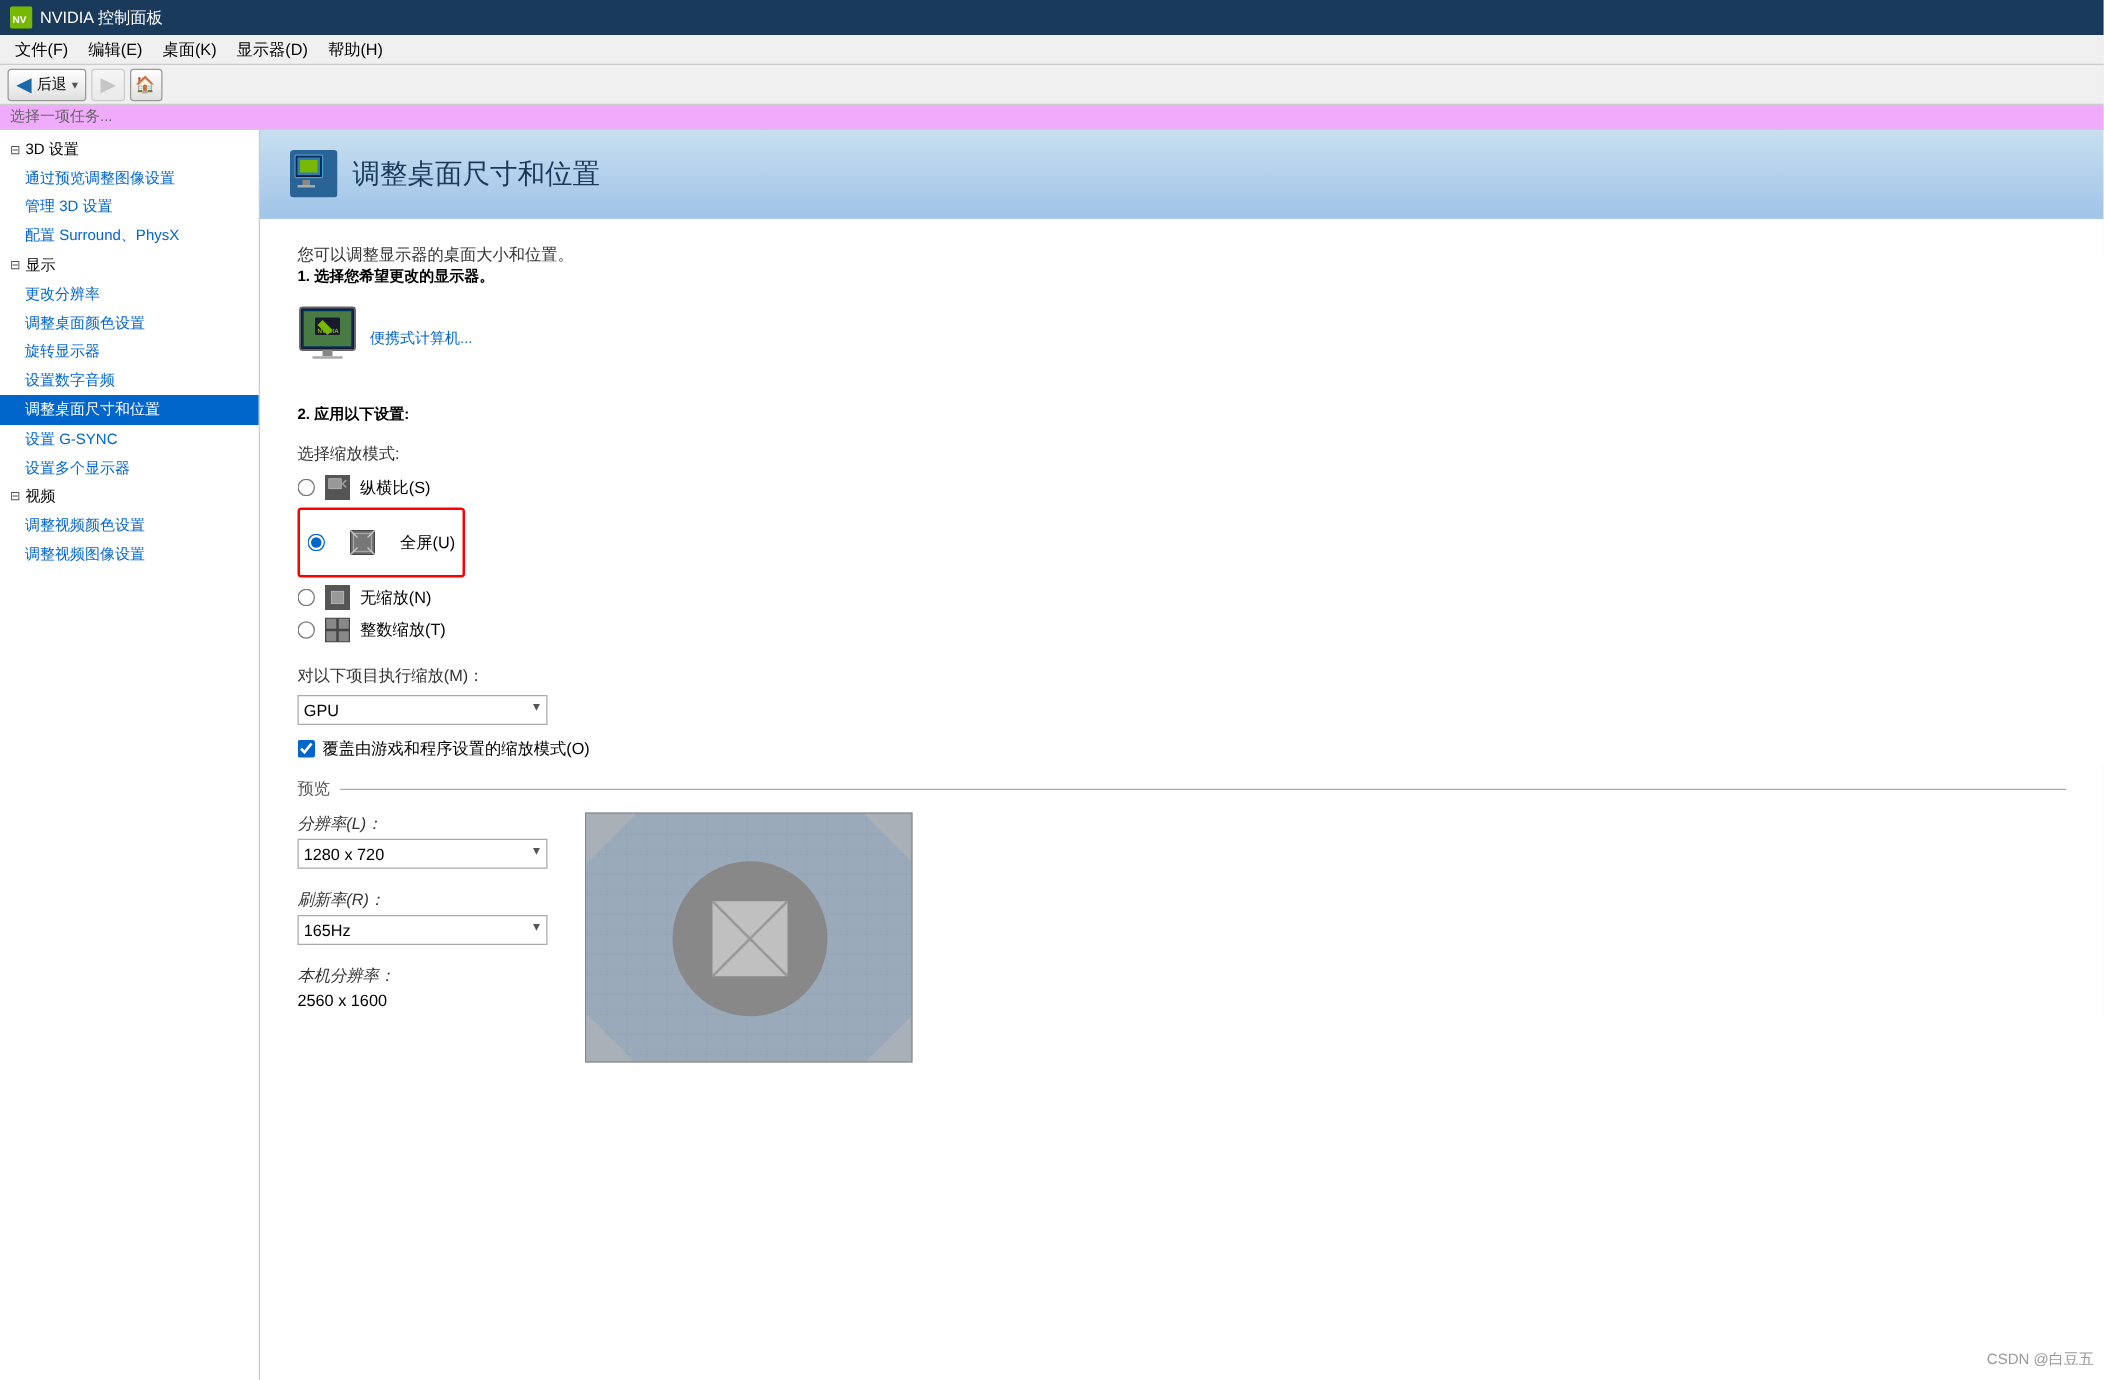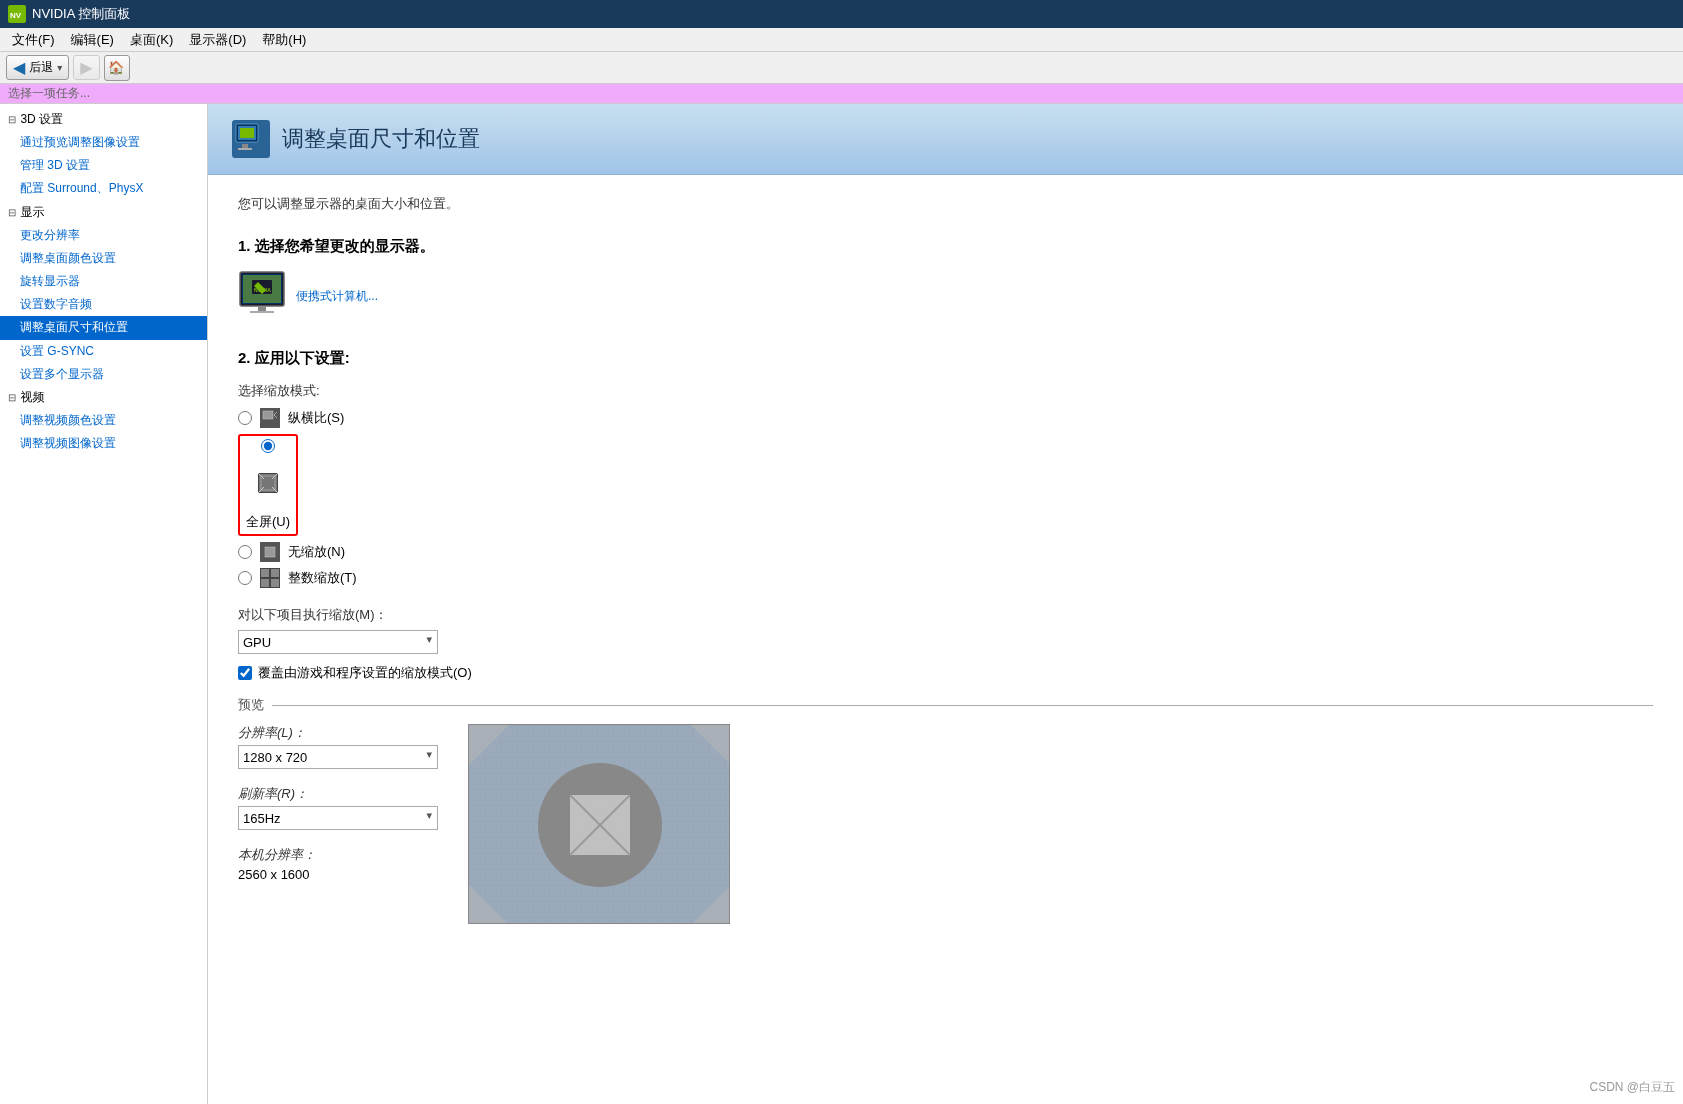--- a/index.html
+++ b/index.html
@@ -31,23 +31,23 @@
     .sidebar-item { font-size: 12px; color: #0066cc; padding: 2px 8px 2px 20px; cursor: pointer; line-height: 1.6; }
     .sidebar-item.active { background: #0066cc; color: white; }
     .expand-icon { font-size: 10px; color: #555; }
 
     
     .content { flex: 1; background: #fff; overflow-y: auto; }
     .content-header { background: linear-gradient(to bottom, #c8dff0, #a0c4e8); padding: 16px 24px; display: flex; align-items: center; gap: 12px; border-bottom: 1px solid #8ab4d4; }
     .content-header-icon { width: 38px; height: 38px; }
     .content-header-title { font-size: 22px; color: #1a3a5c; font-weight: normal; }
     .content-body { padding: 20px 30px; }
-    .content-desc { font-size: 13px; color: #333; margin-bottom: 24px; }
-
-    .section-title { font-size: 15px; font-weight: bold; color: #000; margin-bottom: 14px; }
+    .content-desc { font-size: 13px; color: #333; }
+
+    .section-title { font-size: 12px; font-weight: bold; color: #000; margin-bottom: 14px; }
 
     
     .monitor-section { margin-bottom: 28px; }
     .monitor-item { display: inline-flex; align-items: center; cursor: pointer; }
     .monitor-label { font-size: 12px; color: #0066cc; margin-top: 4px; }
 
     
     .settings-section { }
     .settings-label { font-size: 13px; color: #333; margin-bottom: 8px; }
     .radio-group { display: flex; flex-direction: column; gap: 6px; margin-bottom: 18px; }
@@ -197,21 +197,21 @@
             <svg width="20" height="20" viewBox="0 0 20 20">
               <rect width="20" height="20" fill="#555"></rect>
               <rect x="3" y="3" width="10" height="8" fill="#999"></rect>
               <rect x="3" y="3" width="10" height="8" fill="none" stroke="#ccc" stroke-width="0.5"></rect>
               <line x1="14" y1="7" x2="17" y2="4" stroke="#aaa" stroke-width="1"></line>
               <line x1="14" y1="7" x2="17" y2="10" stroke="#aaa" stroke-width="1"></line>
             </svg>
             <span>纵横比(S)</span>
           </div>
 
-          <div style="border: 2px solid red; border-radius: 3px; padding: 3px 6px; display: inline-flex; align-items: center; gap: 20px; width: fit-content; flex-direction: column;">
+          <div style="border: 2px solid red; border-radius: 3px; padding: 16px 6px; display: inline-flex; align-items: center; gap: 20px; width: fit-content;">
             <input type="radio" name="scale" checked="" style="">
             <svg width="20" height="20" viewBox="0 0 20 20">
               <rect width="20" height="20" fill="#444"></rect>
               <rect x="1" y="1" width="18" height="18" fill="#777"></rect>
               <rect x="3" y="3" width="14" height="14" fill="none" stroke="#ccc" stroke-width="0.5"></rect>
               <line x1="0" y1="0" x2="6" y2="6" stroke="#ccc" stroke-width="1"></line>
               <line x1="20" y1="0" x2="14" y2="6" stroke="#ccc" stroke-width="1"></line>
               <line x1="0" y1="20" x2="6" y2="14" stroke="#ccc" stroke-width="1"></line>
               <line x1="20" y1="20" x2="14" y2="14" stroke="#ccc" stroke-width="1"></line>
             </svg>

